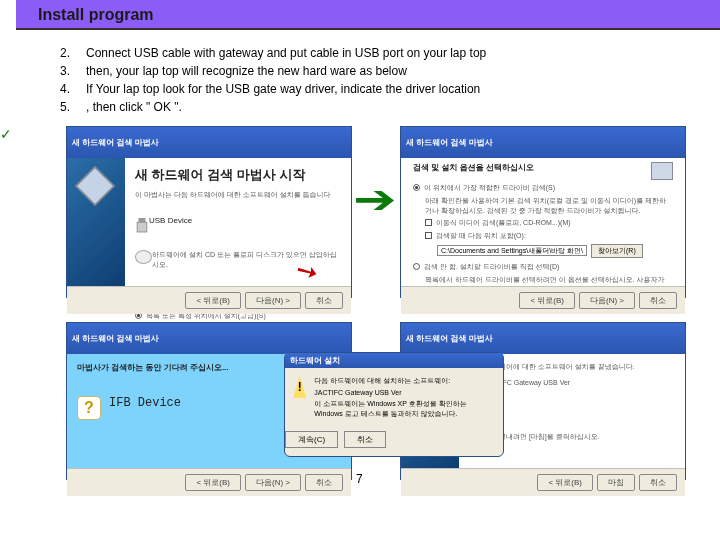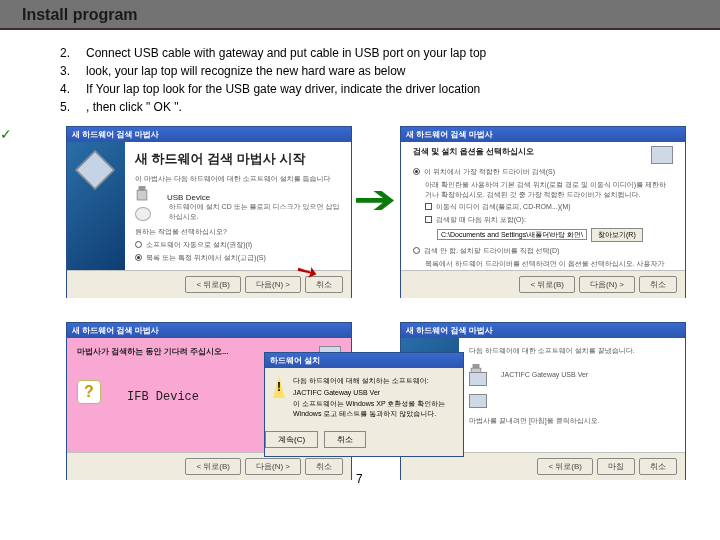--- a/index.html
+++ b/index.html
@@ -5,23 +5,24 @@
   * { box-sizing: border-box; margin: 0; padding: 0; }
   body {
     width: 720px;
     height: 540px;
     font-family: Verdana, Tahoma, sans-serif;
     background: #fff;
     position: relative;
     overflow: hidden;
   }
   .title-bar {
-    background: #737373;
+    background: #8b5cf6;
     border-bottom: 2px solid #3a2a32;
     padding: 6px 22px 4px;
+    margin-left: 16px;
   }
   .title-bar h1 {
     font-size: 16px;
     font-weight: bold;
     color: #1a1a1a;
   }
   .steps {
     padding: 14px 60px 10px;
     font-size: 12px;
     color: #000;
@@ -38,21 +39,21 @@
     position: absolute;
     border: 1px solid #2b4f8a;
     background: #efebde;
     font-size: 8px;
     color: #222;
   }
   .wiz .tb {
     background: linear-gradient(#3a6ad0, #2b55b0);
     color: #fff;
     font-size: 8px;
-    padding: 2px 5px;
+    padding: 10px 5px;
     font-weight: bold;
   }
   .wiz .body { position: relative; height: calc(100% - 14px); }
   .wiz .side {
     position: absolute;
     left: 0; top: 0; bottom: 28px;
     width: 58px;
     background: linear-gradient(135deg, #2b6ea8, #0e3e72);
   }
   .wiz .side .sico {
@@ -96,21 +97,21 @@
   .wiz .sq { width: 7px; height: 7px; border: 1px solid #555; flex-shrink: 0; margin-top: 1px; }
   .wiz input.path {
     width: 150px; font-size: 7px; padding: 1px 3px;
     border: 1px solid #888; background: #fff;
   }
   .wiz button.tiny {
     font-size: 7px; padding: 1px 6px;
     border: 1px solid #888; background: #efebde;
   }
   .wiz .device-row {
-    display: flex; align-items: flex-end; gap: 18px; margin: 0 0;
+    display: flex; align-items: flex-start; gap: 0; margin: 16px 0;
   }
   .wiz .usb-ico {
     width: 14px; height: 18px;
   }
   .warn-dlg {
     position: absolute;
     border: 1px solid #2b4f8a;
     background: #efebde;
     font-size: 7px;
   }
@@ -146,21 +147,21 @@
   .page-num {
     position: absolute;
     font-size: 12px;
     color: #000;
   }
   
   #p1 { left: 66px;  top: 0;   width: 286px; height: 172px; }
   #p2 { left: 400px; top: 0;   width: 286px; height: 172px; }
   #p3 { left: 66px;  top: 196px; width: 286px; height: 158px; }
   #p4 { left: 400px; top: 196px; width: 286px; height: 158px; }
-  #warn { left: 264px; top: 226px; width: 200px; }
+  #warn { left: 284px; top: 226px; width: 220px; border-radius: 6px; }
   #ga { left: 358px; top: 50px; }
   #ra { left: 296px; top: 130px; transform: rotate(-30deg); }
   #gc { left: 414px; top: 84px; color: #0a7a0a; font-size: 14px; }
   #pgn { left: 356px; top: 346px; }
   .qmark {
     width: 24px; height: 24px;
     background: #fff;
     border: 1px solid #c0b86a;
     border-radius: 4px;
     display: flex; align-items: center; justify-content: center;
@@ -177,21 +178,21 @@
   <h1>Install program</h1>
 </div>
 
 <div class="steps">
   <div class="row">
       <span class="num">2.</span>
       <span class="txt">Connect USB cable with gateway and put cable in USB port on your lap top</span>
     </div>
   <div class="row">
       <span class="num">3.</span>
-      <span class="txt">look, your lap top will recognize the new hard ware as below</span>
+      <span class="txt">then, your lap top will recognize the new hard ware as below</span>
     </div>
   <div class="row">
       <span class="num">4.</span>
       <span class="txt">If Your lap top look for the USB gate way driver, indicate the driver location</span>
     </div>
   <div class="row">
       <span class="num">5.</span>
       <span class="txt">, then click " OK ".</span>
     </div>
 </div>
@@ -272,21 +273,21 @@
         <button>&lt; 뒤로(B)</button>
         <button>다음(N) &gt;</button>
         <button>취소</button>
       </div>
     </div>
   </div>
 
   <div id="p3" class="wiz full">
     <div class="tb">새 하드웨어 검색 마법사</div>
     <div class="body">
-      <div class="main" style="background:#f9a8d4;">
+      <div class="main" style="background:#7dd3fc;">
         <div style="display:flex;justify-content:space-between;align-items:flex-start;">
           <div class="hdr9" style="font-size:8px;">마법사가 검색하는 동안 기다려 주십시오...</div>
           <div style="width:22px;height:18px;background:#cfd8e6;border:1px solid #889;"></div>
         </div>
         <div class="device-row" style="margin-top:16px;">
           <div class="qmark">?</div>
           <span style="font-size:12px;font-family:Liberation Mono, monospace;">IFB Device</span>
         </div>
       </div>
       <div class="btns">

